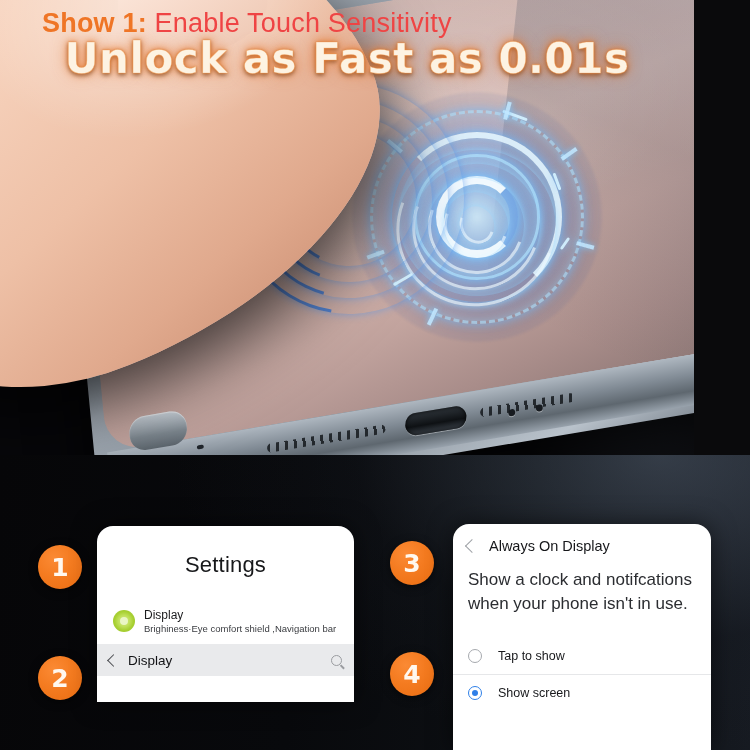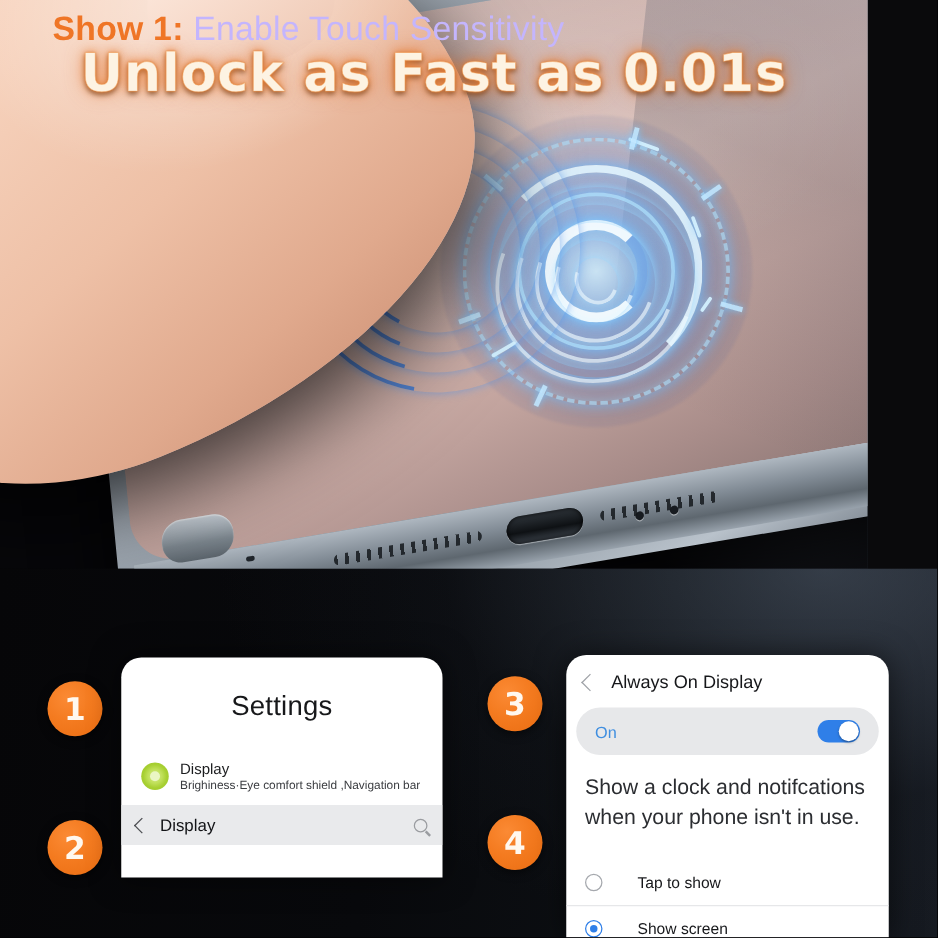--- a/index.html
+++ b/index.html
@@ -200,21 +200,21 @@
     background:
       radial-gradient(90% 140% at 88% 0%, rgba(110,125,145,.38) 0%, rgba(30,35,44,.18) 45%, rgba(0,0,0,0) 72%),
       linear-gradient(95deg, #060608 0%, #08090c 40%, #0d1014 70%, #161a21 100%);
   }
   .step-title {
     position: absolute; left: 42px; top: 8px;
     font-size: 27px; letter-spacing: .2px;
     white-space: nowrap;
   }
   .step-title .num { color: #ef7526; font-weight: 600; }
-  .step-title .txt { color: #c4b5fd; font-weight: 400; }
+  .step-title .txt { color: #ef4444; font-weight: 400; }
 
   
   .badge {
     position: absolute;
     width: 44px; height: 44px; border-radius: 50%;
     background: radial-gradient(circle at 36% 30%, #fb8a34 0%, #f47b20 45%, #ea6d12 100%);
     color: #fff8ef;
     font-size: 25px; font-weight: bold;
     display: flex; align-items: center; justify-content: center;
     font-family: "DejaVu Sans", sans-serif;
@@ -322,21 +322,21 @@
   .radio-row.second { border-top: 1px solid #e6e7e9; }
   .radio {
     width: 14px; height: 14px; border-radius: 50%;
     border: 1.4px solid #a6a9ae; flex: none; position: relative; background: #fff;
   }
   .radio.sel { border-color: #2f7fe8; }
   .radio.sel::after {
     content: ""; position: absolute; left: 3px; top: 3px;
     width: 6px; height: 6px; border-radius: 50%; background: #2f7fe8;
   }
-  .radio-label { font-size: 12.5px; color: #17181b; margin-left: 12px; }
+  .radio-label { font-size: 12.5px; color: #17181b; }
 </style>
 </head>
 <body>
 
 <div id="page">
 
   <div class="hero">
     <div class="hero-glow"></div>
     <div class="hero-glow2"></div>
 
@@ -425,26 +425,20 @@
     </div>
 
   </div>
 
   <div class="panel panel-right">
     <div class="aod-hdr">
       <div class="chev-lt"></div>
       <div class="aod-title">Always On Display</div>
     </div>
 
-    <div class="aod-toggle-row">
-      <div class="on-label">On</div>
-      <div class="switch">
-        <div class="knob"></div>
-      </div>
-    </div>
 
     <div class="aod-desc">Show a clock and notifcations when your phone isn't in use.</div>
 
     <div class="radio-row first">
       <div class="radio"></div>
       <div class="radio-label">Tap to show</div>
     </div>
 
     <div class="radio-row second">
       <div class="radio sel"></div>

